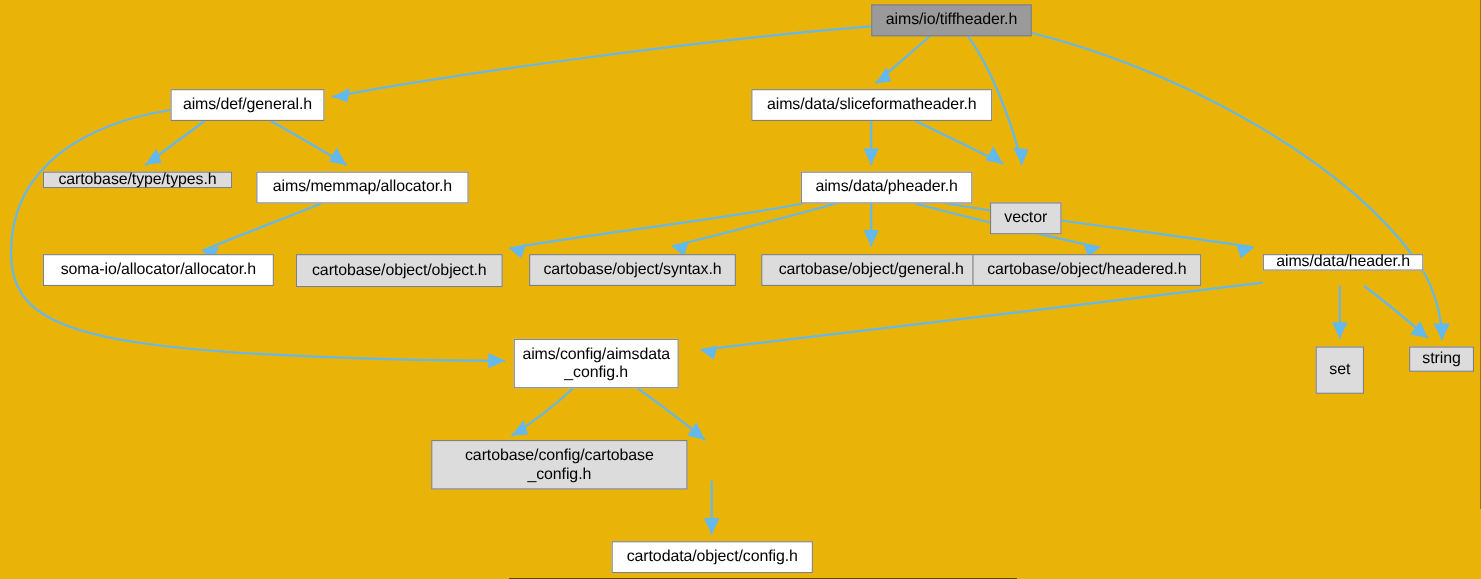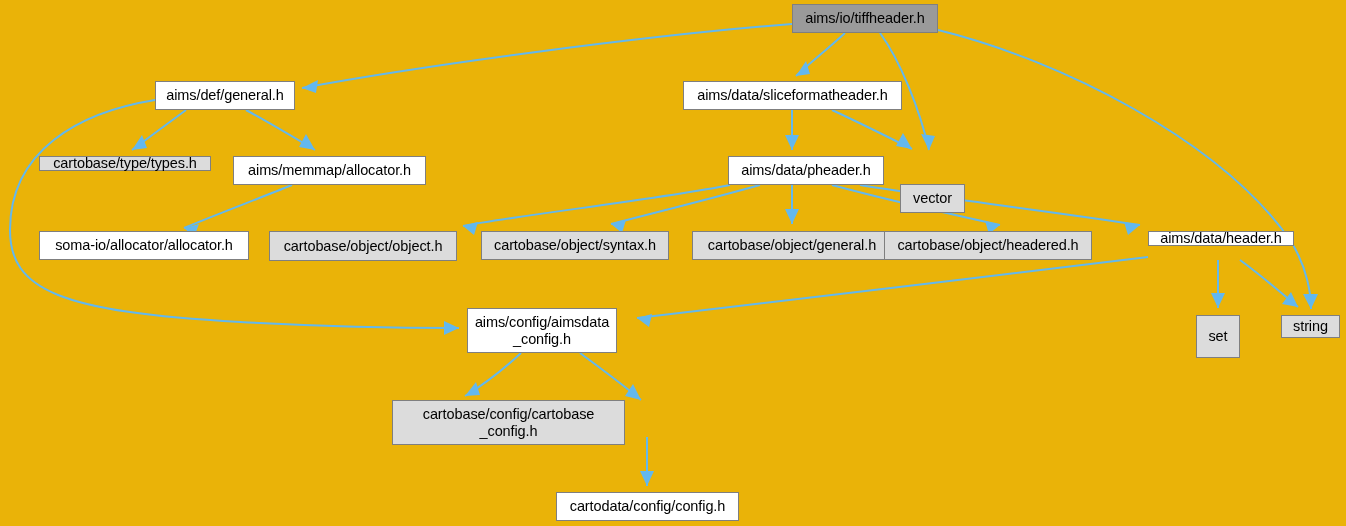--- a/index.html
+++ b/index.html
@@ -101,14 +101,14 @@
     <div class="gnode fill-grey" style="left: 481px; top: 231px; width: 188px; height: 29px; border-color: rgb(127, 127, 127);"><span class="nlabel">cartobase/object/syntax.h</span></div>
     <div class="gnode fill-grey" style="left: 692px; top: 231px; width: 200px; height: 29px; border-color: rgb(127, 127, 127);"><span class="nlabel">cartobase/object/general.h</span></div>
     <div class="gnode fill-grey" style="left: 884px; top: 231px; width: 208px; height: 29px; border-color: rgb(127, 127, 127);"><span class="nlabel">cartobase/object/headered.h</span></div>
     <div class="gnode fill-white" style="left: 1148px; top: 231px; width: 146px; height: 15px; border-color: rgb(127, 127, 127);"><span class="nlabel">aims/data/header.h</span></div>
     <div class="gnode fill-white" style="left: 467px; top: 308px; width: 150px; height: 45px; border-color: rgb(127, 127, 127);"><span class="nlabel">aims/config/aimsdata
 _config.h</span></div>
     <div class="gnode fill-grey" style="left: 1196px; top: 315px; width: 44px; height: 43px; border-color: rgb(127, 127, 127);"><span class="nlabel">set</span></div>
     <div class="gnode fill-grey" style="left: 1281px; top: 315px; width: 59px; height: 23px; border-color: rgb(127, 127, 127);"><span class="nlabel">string</span></div>
     <div class="gnode fill-grey" style="left: 351px; top: 400px; width: 233px; height: 45px; border-color: rgb(127, 127, 127); margin-left: 41px;"><span class="nlabel">cartobase/config/cartobase
 _config.h</span></div>
-    <div class="gnode fill-white" style="left: 556px; top: 492px; width: 183px; height: 29px; border-color: rgb(127, 127, 127);"><span class="nlabel">cartodata/config/config.h</span></div>
+    <div class="gnode fill-white" style="left: 556px; top: 492px; width: 183px; height: 29px; border-color: rgb(127, 127, 127);"><span class="nlabel">cartodata/object/config.h</span></div>
   </div>
 
 </body></html>

